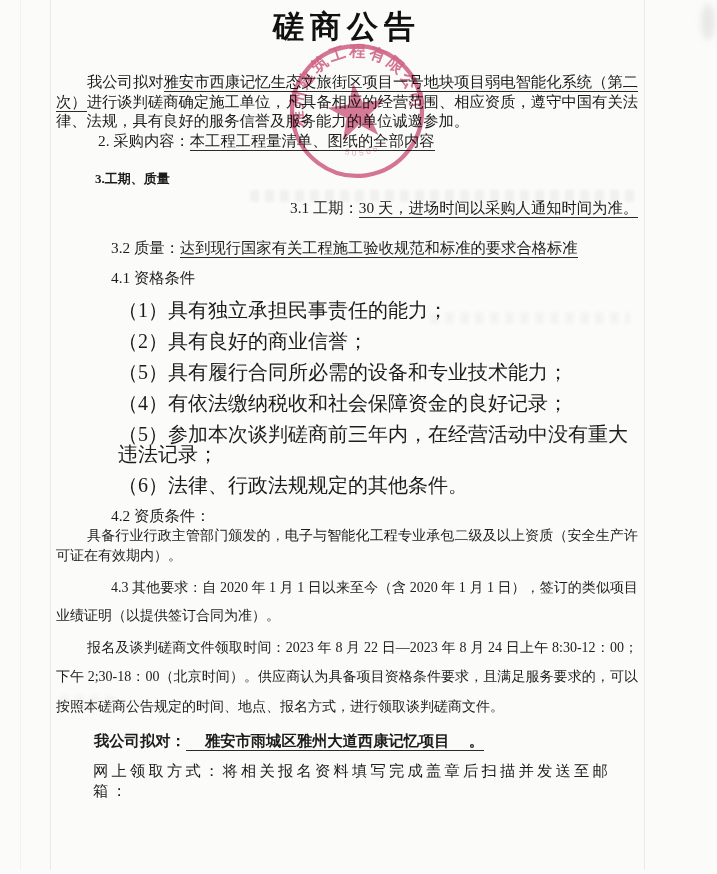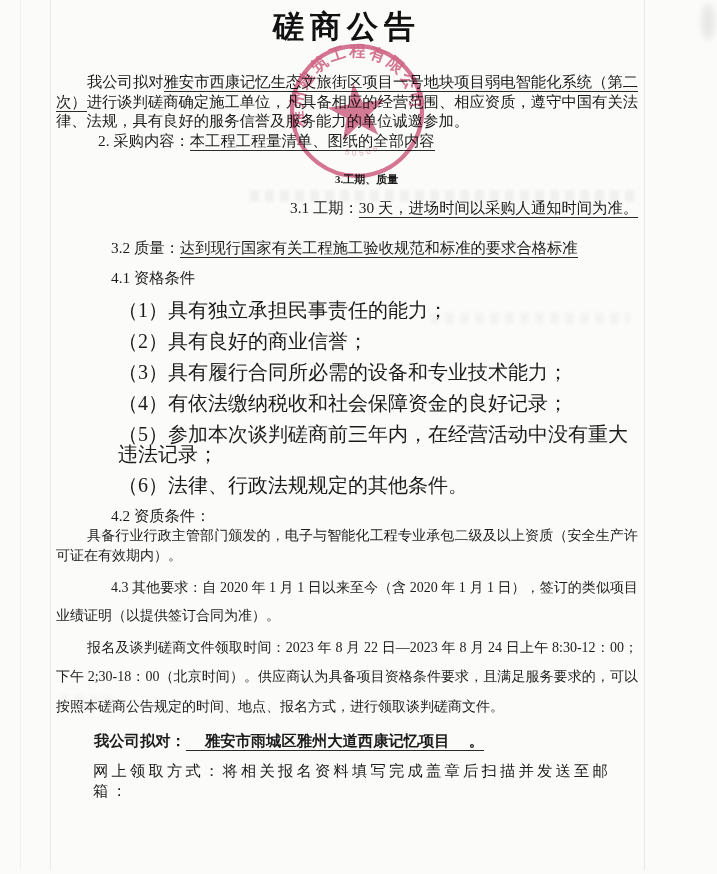--- a/index.html
+++ b/index.html
@@ -38,21 +38,21 @@
   }
 
   .body-text { font-size:15.3px; line-height:19.5px; text-align:justify; }
   .u { border-bottom:1.2px solid #2a2a2a; padding-bottom:1px; }
 
   p.intro { margin-top:24px; text-indent:31px; }
 
   .item { padding-left:42px; line-height:20px; font-size:15.3px; }
   .item.first { margin-top:8px; }
 
-  .sec-h { padding-left:39px; line-height:20px; font-size:11px; font-weight:600;text-align:center; }
+  .sec-h { padding-left:39px; line-height:20px; font-size:13px; font-weight:600; }
   .sub-h { padding-left:55px; line-height:20px; font-size:15.3px; }
   .cond  { padding-left:62px; line-height:20px; font-size:20px; }
 
   .m18 { margin-top:18px; } .m9 { margin-top:9px;text-align:right; } .m8 { margin-top:20px; }
   .m10 { margin-top:10px; } .m11 { margin-top:11px; } .m12 { margin-top:12px; }
 
   p.flow { font-size:14px; text-align:justify; line-height:20px; }
   p.s43  { margin-top:8px; line-height:28px; text-indent:55px; }
   p.reg  { margin-top:3px; line-height:29.5px; text-indent:31px; }
 
@@ -100,21 +100,21 @@
 
     <div class="sec-h m18">3.工期、质量</div>
 
     <div class="sub-h m9"><span>3.1 工期：</span><span class="u">30 天，进场时间以采购人通知时间为准。</span></div>
     <div class="sub-h m8"><span>3.2 质量：</span><span class="u">达到现行国家有关工程施工验收规范和标准的要求合格标准</span></div>
 
     <div class="sub-h m10">4.1 资格条件</div>
 
     <div class="cond m12">（1）具有独立承担民事责任的能力；</div>
     <div class="cond m11">（2）具有良好的商业信誉；</div>
-    <div class="cond m11">（3）具有履行合同所必需的设备和专业技术能力；</div>
+    <div class="cond m11">（5）具有履行合同所必需的设备和专业技术能力；</div>
     <div class="cond m11">（4）有依法缴纳税收和社会保障资金的良好记录；</div>
     <div class="cond m11">（5）参加本次谈判磋商前三年内，在经营活动中没有重大违法记录；</div>
     <div class="cond m11">（6）法律、行政法规规定的其他条件。</div>
 
     <div class="sub-h m11">4.2 资质条件：</div>
     <p class="flow" style="text-indent:31px;">具备行业行政主管部门颁发的，电子与智能化工程专业承包二级及以上资质（安全生产许可证在有效期内）。</p>
 
     <p class="flow s43"><span>4.3 其他要求：</span><span>自 2020 年 1 月 1 日以来至今（含 2020 年 1 月 1 日），签订的类似项目业绩证明（以提供签订合同为准）。</span></p>
 
     <p class="flow reg"><span>报名及谈判磋商文件领取时间：</span><span>2023 年 8 月 22 日—2023 年 8 月 24 日上午 8:30-12：00；下午 2;30-18：00（北京时间）。供应商认为具备项目资格条件要求，且满足服务要求的，可以按照本磋商公告规定的时间、地点、报名方式，进行领取谈判磋商文件。</span></p>

